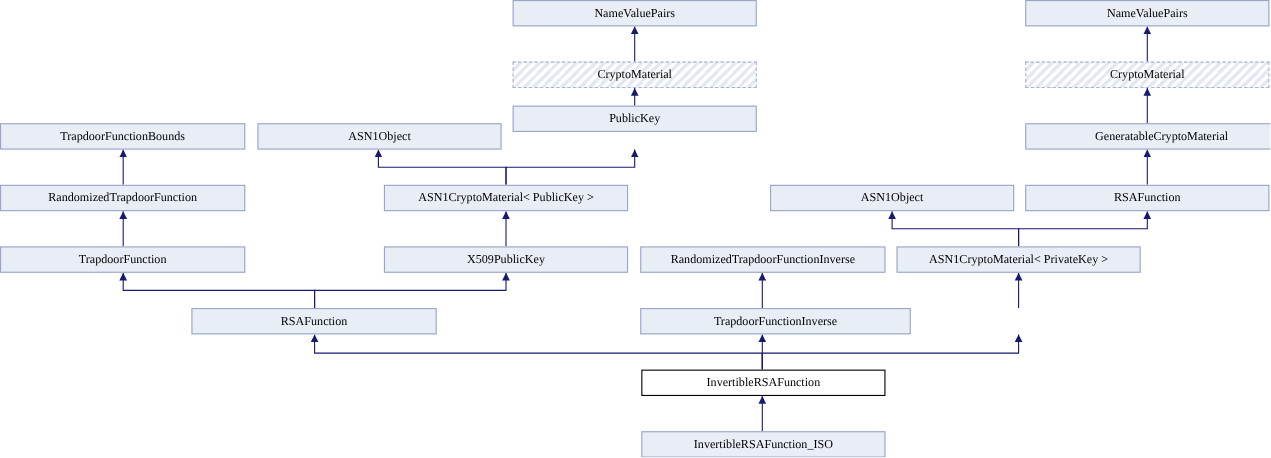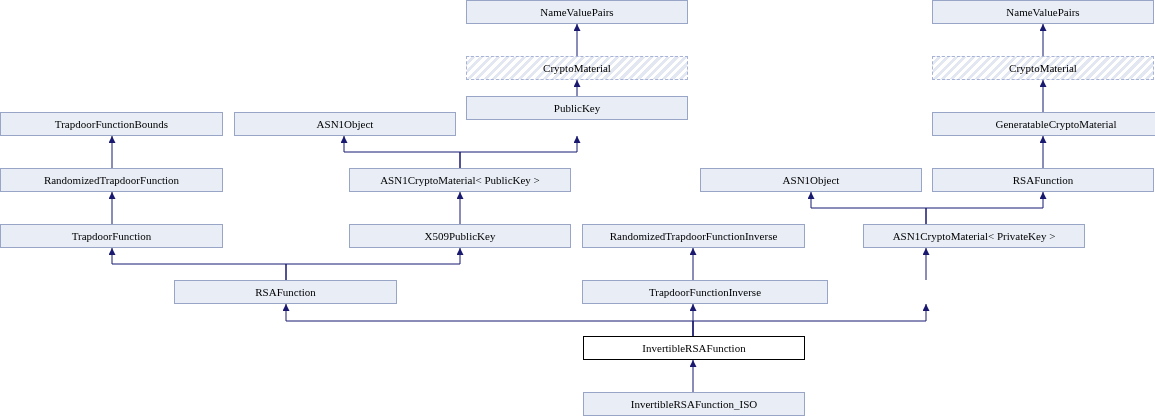--- a/index.html
+++ b/index.html
@@ -122,21 +122,21 @@
     </div>
     <div class="node plain" style="left: 700px; top: 168px; width: 222px; height: 24px;">
       <span class="label">ASN1Object</span>
     </div>
     <div class="node plain" style="left: 932px; top: 168px; width: 222px; height: 24px;">
       <span class="label">RSAFunction</span>
     </div>
     <div class="node plain" style="left: 582px; top: 224px; width: 223px; height: 24px;">
       <span class="label">RandomizedTrapdoorFunctionInverse</span>
     </div>
-    <div class="node plain" style="left: 815px; top: 224px; width: 222px; height: 24px; margin-left: 48px;">
+    <div class="node plain" style="left: 815px; top: 224px; width: 222px; height: 24px;">
       <span class="label">ASN1CryptoMaterial&lt; PrivateKey &gt;</span>
     </div>
     <div class="node plain" style="left: 582px; top: 280px; width: 246px; height: 24px;">
       <span class="label">TrapdoorFunctionInverse</span>
     </div>
     <div class="node current" style="left: 583px; top: 336px; width: 222px; height: 24px;">
       <span class="label">InvertibleRSAFunction</span>
     </div>
     <div class="node plain" style="left: 583px; top: 392px; width: 222px; height: 24px;">
       <span class="label">InvertibleRSAFunction_ISO</span>

